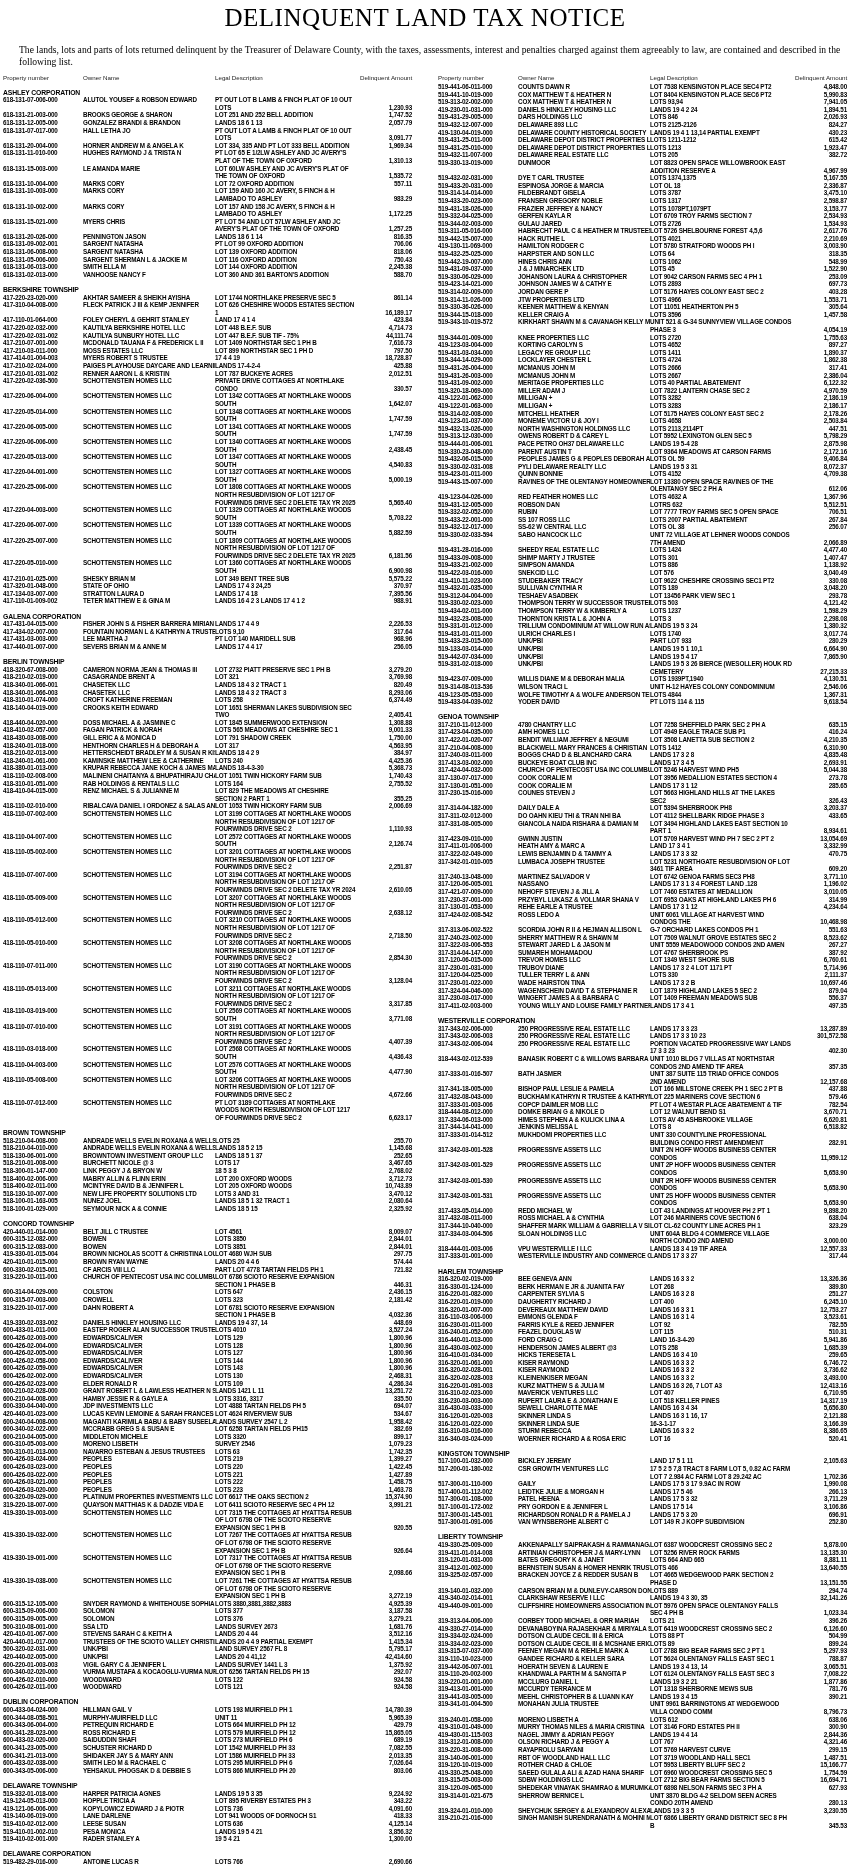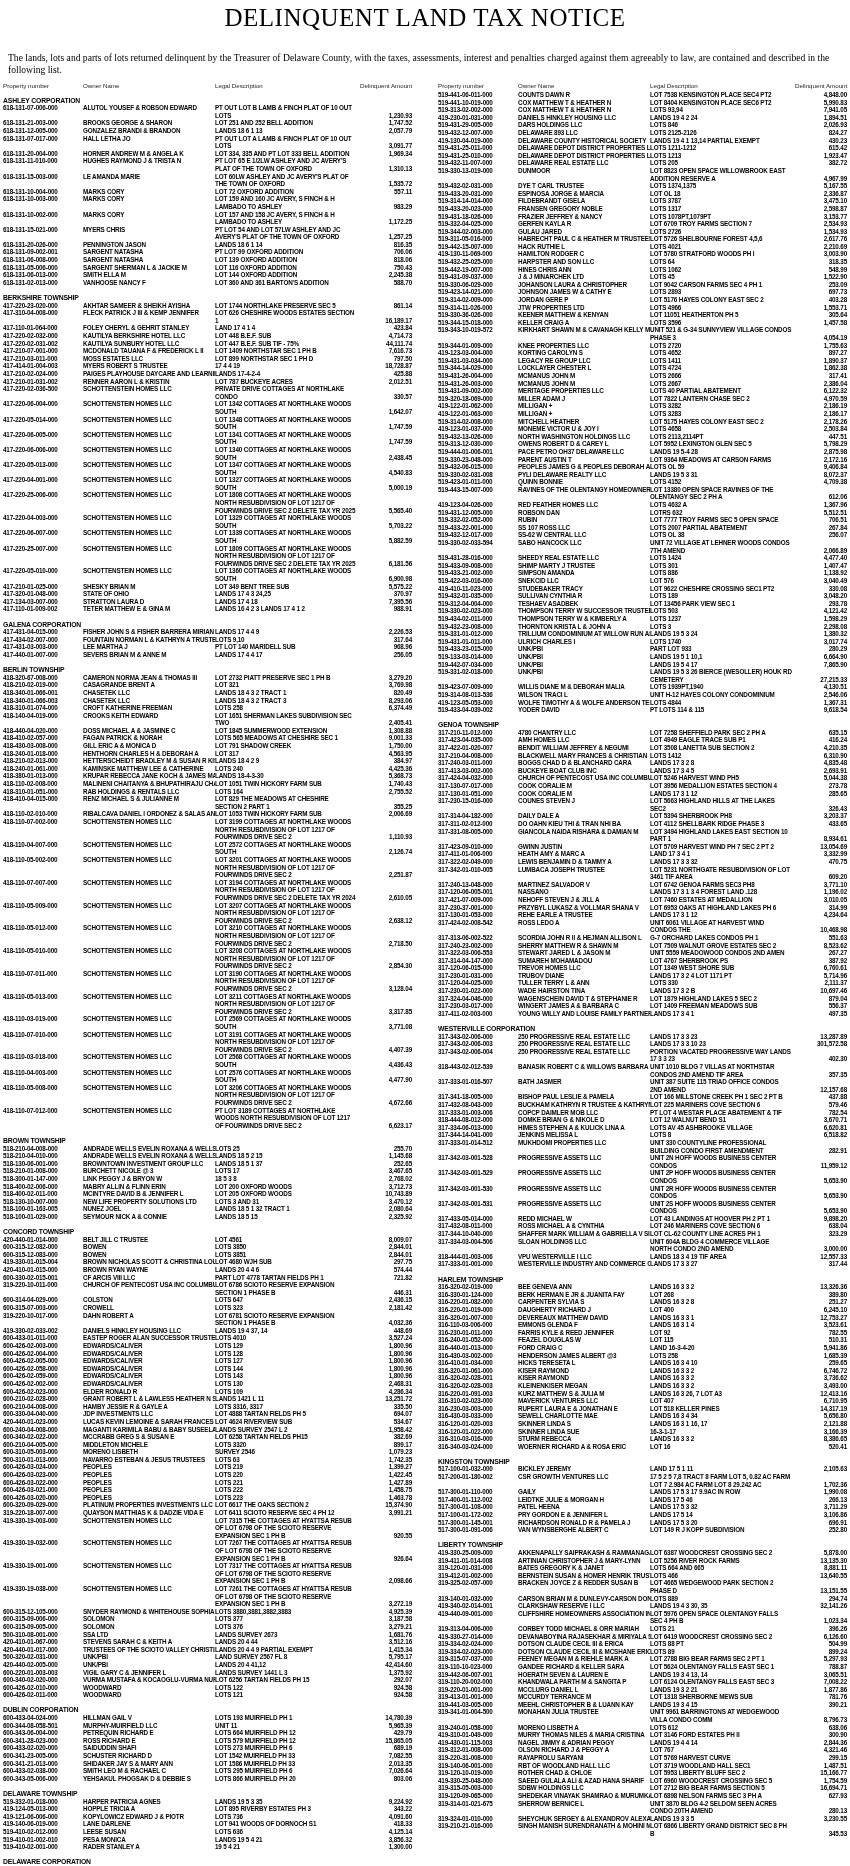--- a/index.html
+++ b/index.html
@@ -1,19 +1,19 @@
 <!DOCTYPE html>
 <html><head>
 <meta charset="utf-8">
 <style>
   html,body{margin:0;padding:0;background:#fff;}
   body{width:850px;height:1866px;overflow:hidden;font-family:"Liberation Sans",sans-serif;color:#111;}
   .page{padding:2px 3px 0 3px;}
-  .title{font-family:"Liberation Serif",serif;font-weight:normal;font-size:25px;letter-spacing:.5px;text-align:center;margin:2px 0 20px 0;color:#000;}
-  .intro{font-family:"Liberation Serif",serif;font-size:9.6px;line-height:11.5px;margin:0 2px 7px 5px;color:#000;}
+  .title{font-family:"Liberation Serif",serif;font-weight:normal;font-size:25px;letter-spacing:.5px;text-align:center;margin:2px 0 12px 0;color:#000;}
+  .intro{font-family:"Liberation Serif",serif;font-size:9.6px;line-height:11.5px;margin:0 2px 7px 16px;color:#000;}
   .cols{display:flex;gap:26px;}
   .half{flex:1;min-width:0;}
   .col-head{display:flex;font-size:6.2px;font-weight:normal;color:#222;margin-bottom:2px;}
   .rows{}
   .row{display:flex;align-items:flex-start;}
   .c-prop{width:80px;flex:none;white-space:nowrap;overflow:hidden;}
   .c-owner{width:132px;flex:none;white-space:nowrap;overflow:hidden;}
   .c-legal{flex:1;min-width:0;padding-right:3px;}
   .c-amt{width:52px;flex:none;text-align:right;white-space:nowrap;align-self:flex-end;}
   .row,.section{font-size:6.3px;line-height:7.6px;font-weight:bold;letter-spacing:-.15px;color:#000;}

